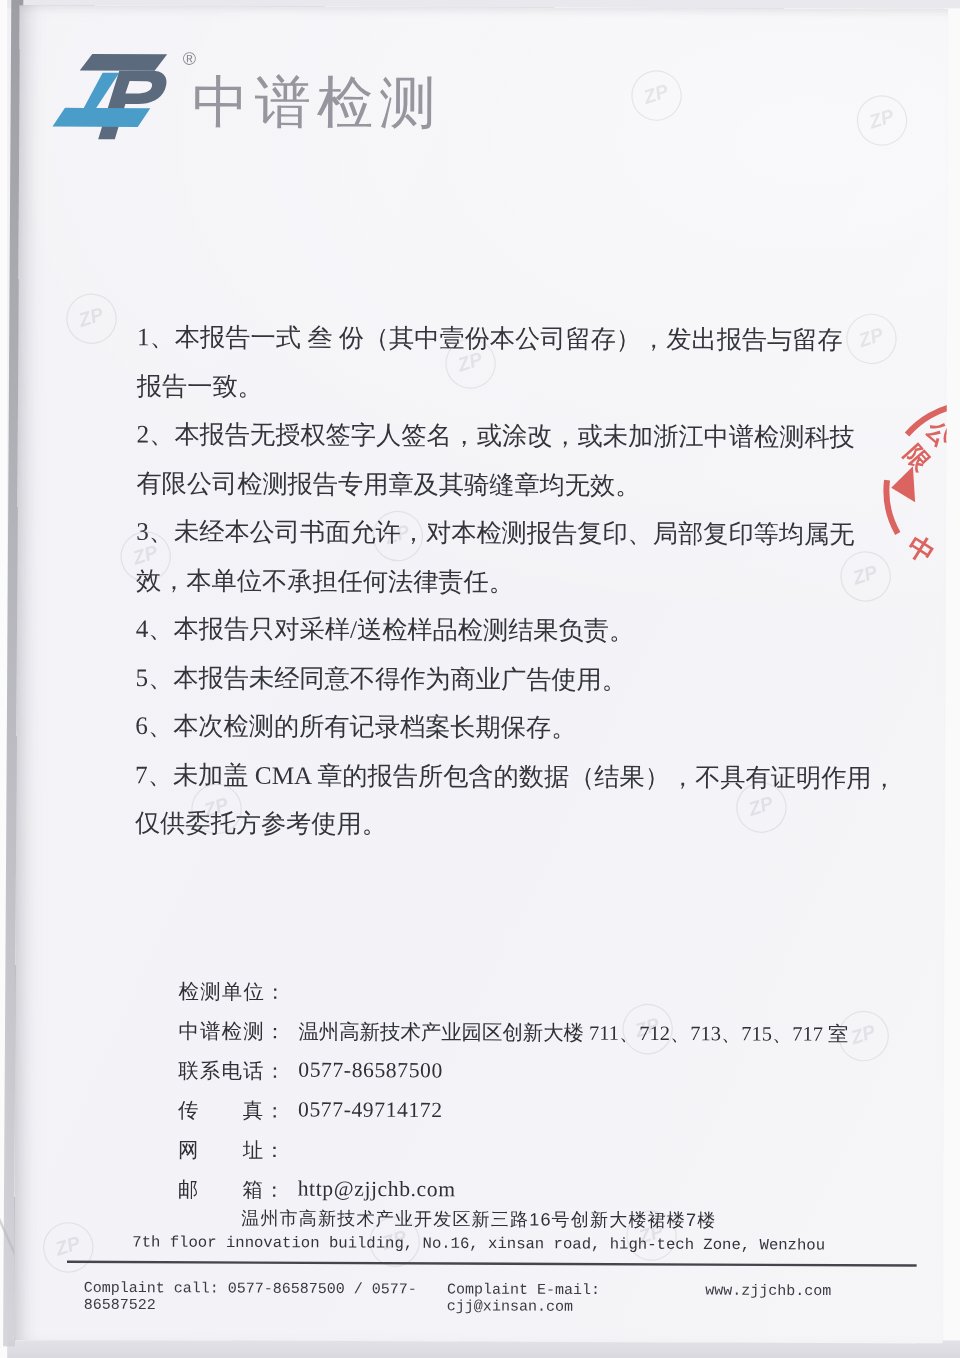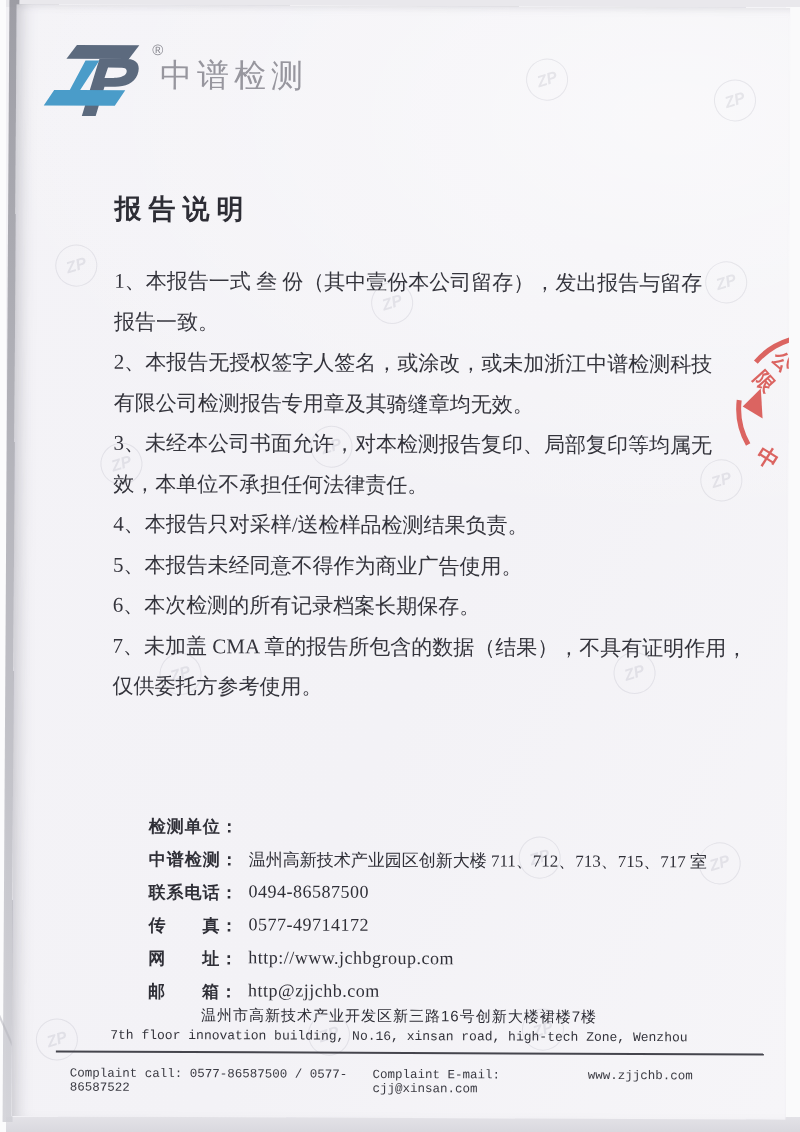--- a/index.html
+++ b/index.html
@@ -31,32 +31,32 @@
   .wm{position:absolute;width:40px;height:40px;border:1.5px solid rgba(118,118,140,.14);
     border-radius:50%;display:flex;align-items:center;justify-content:center;
     transform:rotate(-18deg);pointer-events:none;}
   .wm span{font-family:"Liberation Sans",sans-serif;font-style:italic;font-weight:bold;
     font-size:16px;color:rgba(118,118,140,.15);}
   
   .logo-svg{position:absolute;left:26px;top:34px;}
   .reg-mark{position:absolute;left:136px;top:36px;font-family:"Liberation Sans",sans-serif;
     font-size:15px;color:#8a8a92;}
   .brand{position:absolute;left:144px;top:49px;font-family:Liberation Serif, serif;
-    font-size:32px;letter-spacing:5px;color:#97969e;text-align:center;}
+    font-size:47px;letter-spacing:5px;color:#97969e;text-align:center;}
   
   .doc-title{position:absolute;left:99px;top:186px;font-size:27px;font-weight:bold;
     letter-spacing:7px;color:#2d2d35;}
   
   .notes{position:absolute;left:99px;top:256px;width:668px;font-size:21px;
     line-height:40.5px;color:#34343c;}
   .note{white-space:pre-line;margin:0;}
   
   .contact{position:absolute;left:136px;top:810px;font-size:17px;color:#2f2f37;}
   .crow{display:flex;height:33px;align-items:flex-start;}
-  .clabel{width:100px;font-weight:bold;letter-spacing:1px;}
+  .clabel{width:100px;font-weight:normal;letter-spacing:1px;}
   .cval{font-size:17px;}
   .cval.ascii{font-size:18px;letter-spacing:.5px;}
   
   .footer-cn{position:absolute;left:0;right:0;top:1001px;text-align:center;
     font-family:"Liberation Sans",sans-serif;font-size:15px;letter-spacing:1px;color:#2e2e36;}
   .footer-en{position:absolute;left:0;right:0;top:1023px;text-align:center;
     font-family:"Liberation Mono","DejaVu Sans Mono",monospace;font-size:13px;color:#33333b;}
   .rule{position:absolute;left:44px;top:1046px;width:708px;height:2px;background:#45454d;}
   .complaint-bar{position:absolute;left:58px;right:93px;top:1062px;display:flex;
     justify-content:space-between;font-family:"Liberation Mono","DejaVu Sans Mono",monospace;
@@ -125,21 +125,20 @@
 
     <svg class="logo-svg" width="104" height="82" viewBox="0 0 120 92">
       <polygon points="40,6 112,6 100,22 28,22" fill="#5c6a7e"></polygon>
       <path d="M66,22 L98,22 C110,22 114,30 110,40 C106,50 96,54 84,54 L72,54 L62,88 L46,88 Z
                M76,32 L92,32 C98,32 99,36 96,40 C93,43 87,44 82,44 L72,44 Z" fill="#5c6a7e" fill-rule="evenodd"></path>
       <polygon points="50,24 66,24 44,58 96,58 84,76 2,76 14,58 32,58" fill="#4a9cc9"></polygon>
     </svg>
     <div class="reg-mark">®</div>
     <div class="brand">中谱检测</div>
 
-    <div class="doc-title">报告说明</div>
 
     <div class="notes">
       <p class="note">1、本报告一式 叁 份（其中壹份本公司留存），发出报告与留存
 报告一致。</p>
       <p class="note">2、本报告无授权签字人签名，或涂改，或未加浙江中谱检测科技
 有限公司检测报告专用章及其骑缝章均无效。</p>
       <p class="note">3、未经本公司书面允许，对本检测报告复印、局部复印等均属无
 效，本单位不承担任何法律责任。</p>
       <p class="note">4、本报告只对采样/送检样品检测结果负责。</p>
       <p class="note">5、本报告未经同意不得作为商业广告使用。</p>
@@ -151,29 +150,28 @@
     <div class="contact">
       <div class="crow">
         <span class="clabel">检测单位：</span>
       </div>
       <div class="crow">
         <span class="clabel">中谱检测：</span>
         <span class="cval">温州高新技术产业园区创新大楼 711、712、713、715、717 室</span>
       </div>
       <div class="crow">
         <span class="clabel">联系电话：</span>
-        <span class="cval ascii">0494-86587500</span>
+        <span class="cval ascii">0577-86587500</span>
       </div>
       <div class="crow">
         <span class="clabel">传　　真：</span>
         <span class="cval ascii">0577-49714172</span>
       </div>
       <div class="crow">
         <span class="clabel">网　　址：</span>
-        <span class="cval ascii">http://www.jchbgroup.com</span>
       </div>
       <div class="crow">
         <span class="clabel">邮　　箱：</span>
         <span class="cval ascii">http@zjjchb.com</span>
       </div>
     </div>
 
     <div class="footer-cn">温州市高新技术产业开发区新三路16号创新大楼裙楼7楼</div>
     <div class="footer-en">7th floor innovation building, No.16, xinsan road, high-tech Zone, Wenzhou</div>
     <div class="rule"></div>

